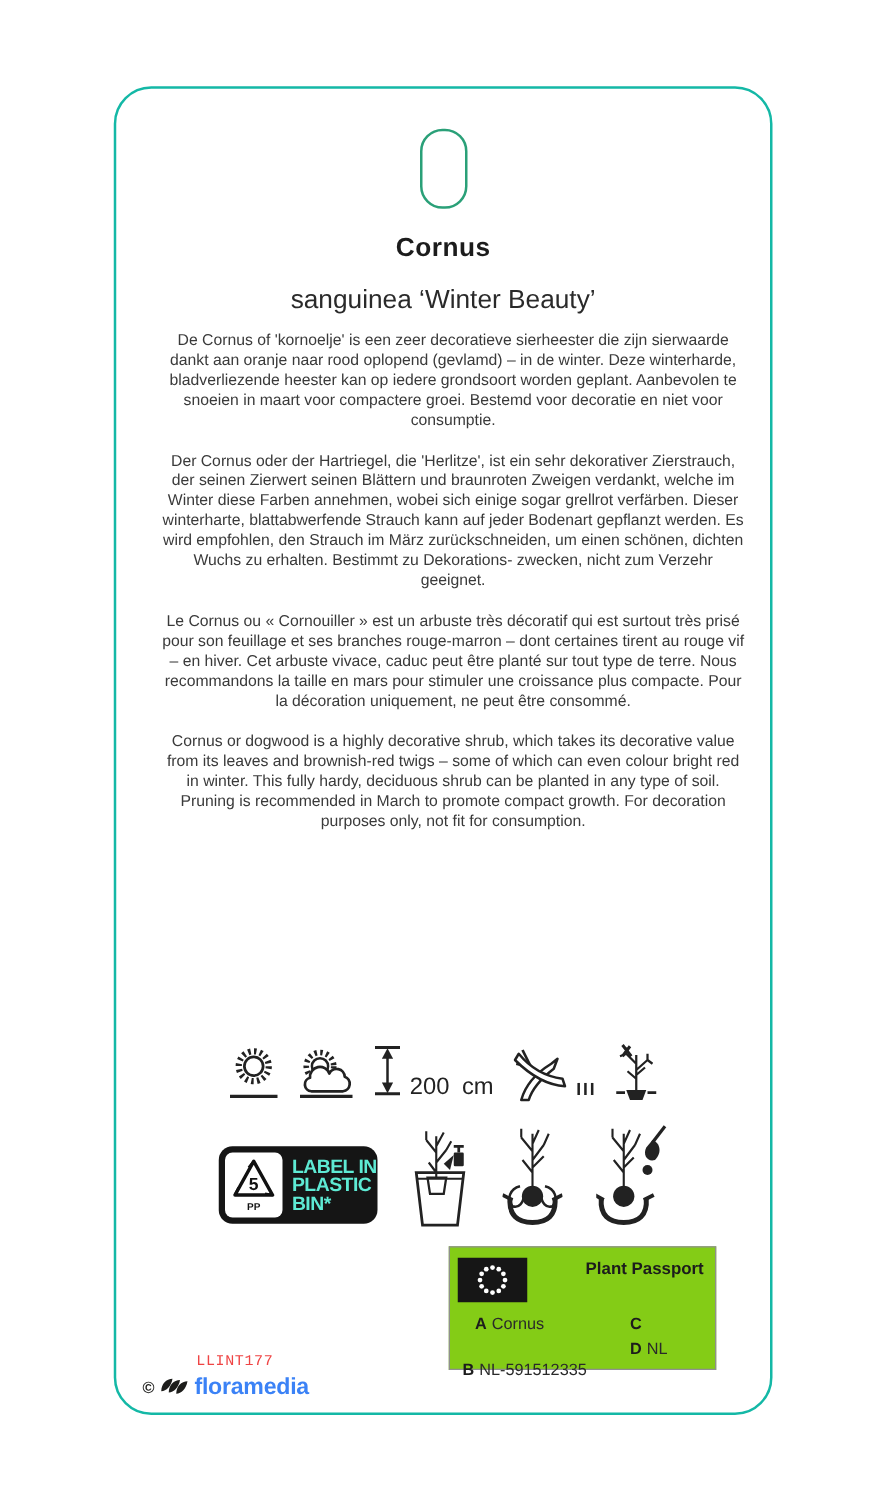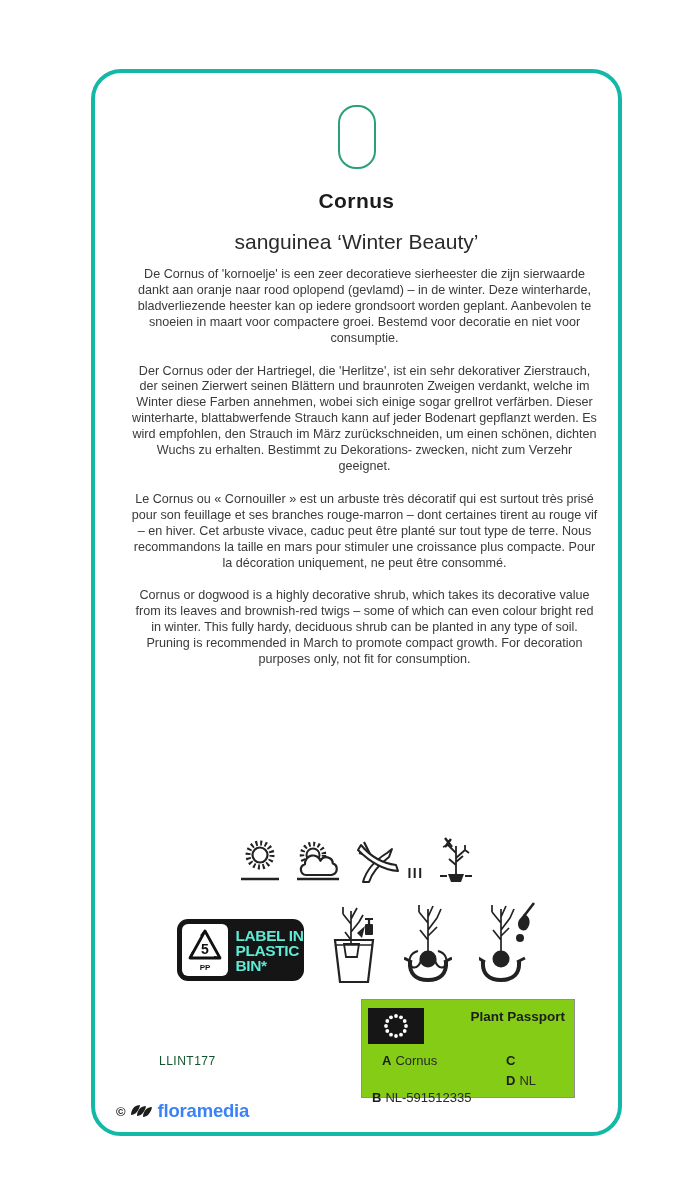--- a/index.html
+++ b/index.html
@@ -3,21 +3,21 @@
 <meta charset="utf-8">
 <style>
   html,body{margin:0;padding:0;}
   body{
     width:699px;height:1200px;background:#ffffff;position:relative;
     font-family:"Liberation Sans", sans-serif;color:#3a3a3a;
     -webkit-font-smoothing:antialiased;
   }
   .tag{
     position:absolute;left:91px;top:69px;width:523px;height:1059px;
-    border:4px solid #14b8a6;border-radius:30px;background:#ffffff;
+    border:2px solid #14b8a6;border-radius:30px;background:#ffffff;
   }
   .hole{
     position:absolute;left:50%;transform:translateX(-50%);top:32px;
     width:34px;height:60px;border:2.5px solid #2aa078;border-radius:18px;
     background:#ffffff;
   }
   .title{
     position:absolute;top:116px;left:0;right:0;text-align:center;
     font-size:21px;font-weight:bold;color:#1c1c1c;letter-spacing:.4px;margin:0;
   }
@@ -62,21 +62,21 @@
   }
   .pp-title{position:absolute;top:9px;right:9px;font-size:13.5px;font-weight:bold;color:#1c1c1c;}
   .pp-flag{position:absolute;left:6px;top:8px;width:56px;height:36px;}
   .pp-row{position:absolute;font-size:13px;color:#2a2a2a;white-space:nowrap;}
   .pp-row b{margin-right:4px;color:#1c1c1c;}
   .pp-a{left:20px;top:53px;}
   .pp-b{left:10px;top:90px;}
   .pp-c{left:144px;top:53px;}
   .pp-d{left:144px;top:73px;}
   .code{
-    position:absolute;left:64px;top:981px;font-size:12px;color:#14532d;letter-spacing:.5px;
+    position:absolute;left:64px;top:1011px;font-size:12px;color:#ef4444;letter-spacing:.5px;font-family:Liberation Mono, monospace;
   }
   .brand{
     position:absolute;left:21px;top:1027px;display:flex;align-items:center;gap:4px;
   }
   .brand .copy{font-size:13px;color:#1d1d1b;font-weight:bold;}
   .brand .name{font-size:18.5px;font-weight:bold;color:#3b82f6;letter-spacing:-.2px;}
   svg{display:block;}
 </style>
 </head>
 <body>
@@ -104,20 +104,33 @@
           <line x1="1" y1="43" x2="39" y2="43" stroke="#222" stroke-width="2.6"></line>
         </svg>
       </span>
       <span>
         <svg width="46" height="48" viewBox="0 0 46 48">
           <circle cx="18" cy="19" r="11" fill="none" stroke="#222" stroke-width="4.5" stroke-dasharray="2 2.7"></circle>
           <circle cx="18" cy="19" r="6.5" fill="#fff" stroke="#222" stroke-width="2"></circle>
           <path d="M11 39 a5.5 5.5 0 0 1 -1 -10.8 a8 8 0 0 1 15.5 -3.4 a6.5 6.5 0 0 1 12.3 2.6 a6 6 0 0 1 -1.3 11.6 Z" fill="#fff" stroke="#222" stroke-width="2.2" stroke-linejoin="round"></path>
           <line x1="2" y1="43" x2="44" y2="43" stroke="#222" stroke-width="2.6"></line>
         </svg>
+      </span>
+      <span class="group">
+        <span>
+          <svg width="22" height="48" viewBox="0 0 22 48">
+            <line x1="1" y1="4" x2="21" y2="4" stroke="#222" stroke-width="2.4"></line>
+            <line x1="1" y1="41" x2="21" y2="41" stroke="#222" stroke-width="2.4"></line>
+            <line x1="11" y1="9" x2="11" y2="36" stroke="#222" stroke-width="2"></line>
+            <polygon points="11,4.5 6.5,13 15.5,13" fill="#222"></polygon>
+            <polygon points="11,40.5 6.5,32 15.5,32" fill="#222"></polygon>
+          </svg>
+        </span>
+        <span class="h-val">200</span>
+        <span class="h-unit">cm</span>
       </span>
       <span class="group">
         <span>
           <svg width="45" height="46" viewBox="0 0 45 46">
             <path d="M3 15 L15 18 M8 4 L15 18 M15 18 L24 24" fill="none" stroke="#222" stroke-width="2.2"></path>
             <path d="M7 44 C10 33 18 23 31 15 L36 11 L33 19 C24 26 16 34 13 44 Z" fill="#fff" stroke="#222" stroke-width="2" stroke-linejoin="round"></path>
             <path d="M5 7 C14 18 25 25 40 27 L42 33 C26 32 13 23 2 12 Z" fill="#fff" stroke="#222" stroke-width="2" stroke-linejoin="round"></path>
           </svg>
         </span>
         <span class="month">III</span>

